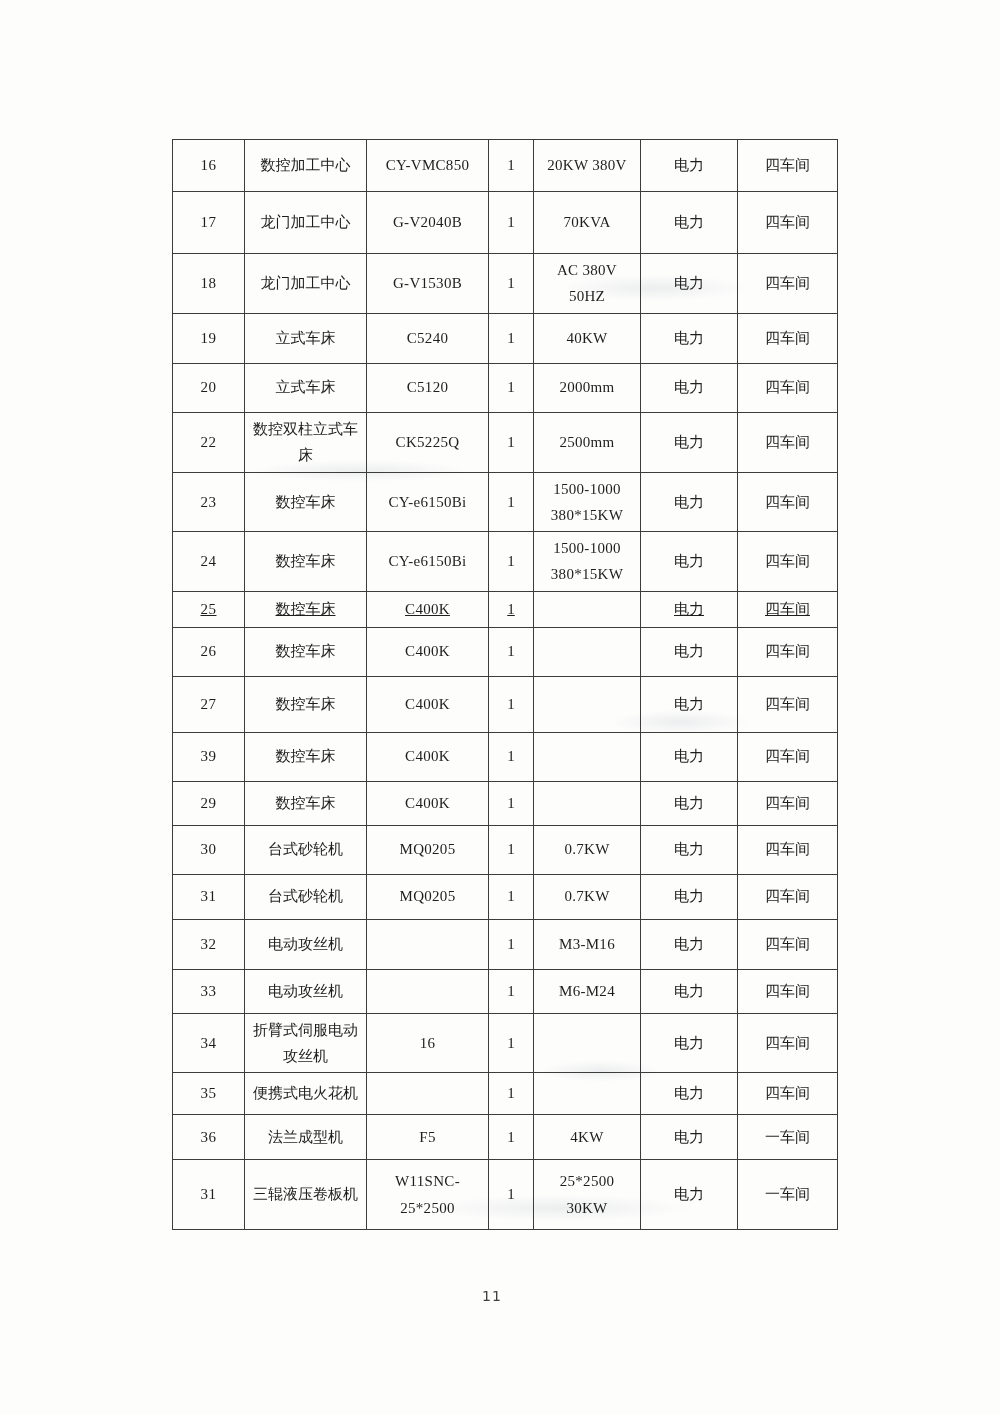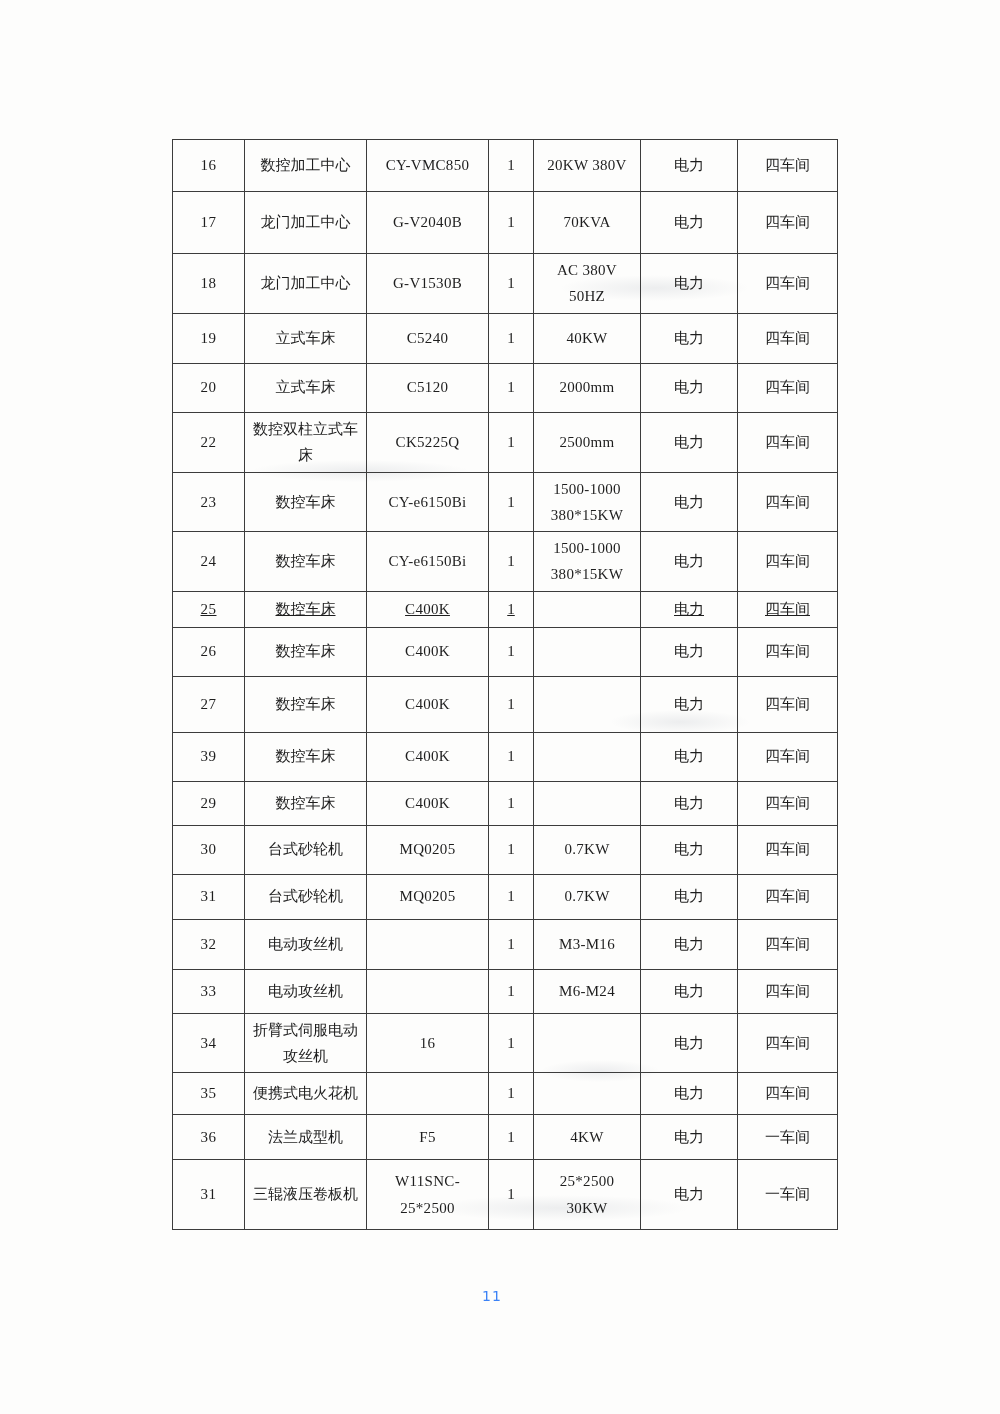--- a/index.html
+++ b/index.html
@@ -54,21 +54,21 @@
   td.c-spec   { font-size: 14px; letter-spacing: 0.3px; }
 
   .page-number {
     position: absolute;
     left: 0;
     top: 1288px;
     width: 984px;
     text-align: center;
     font-family: "DejaVu Sans", "Liberation Sans", sans-serif;
     font-size: 14px;
-    color: #3b82f6;
+    color: #404040;
     letter-spacing: 1px;
   }
 </style>
 </head>
 <body>
 
 <div class="sheet">
 
   <div class="smudge s1"></div>
   <div class="smudge s2"></div>

